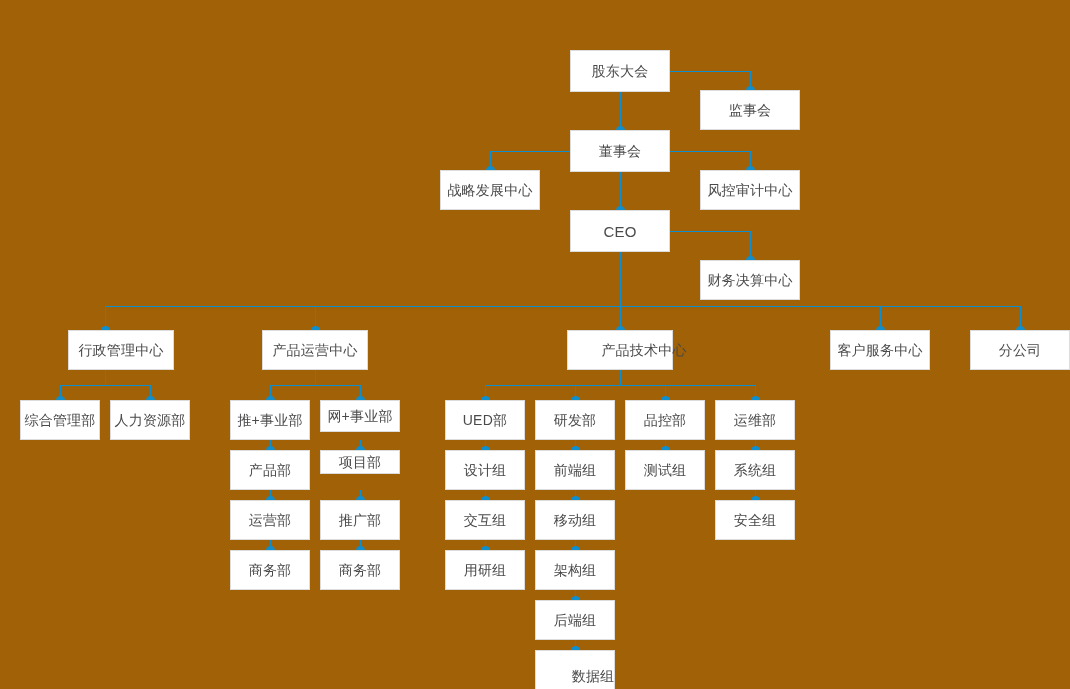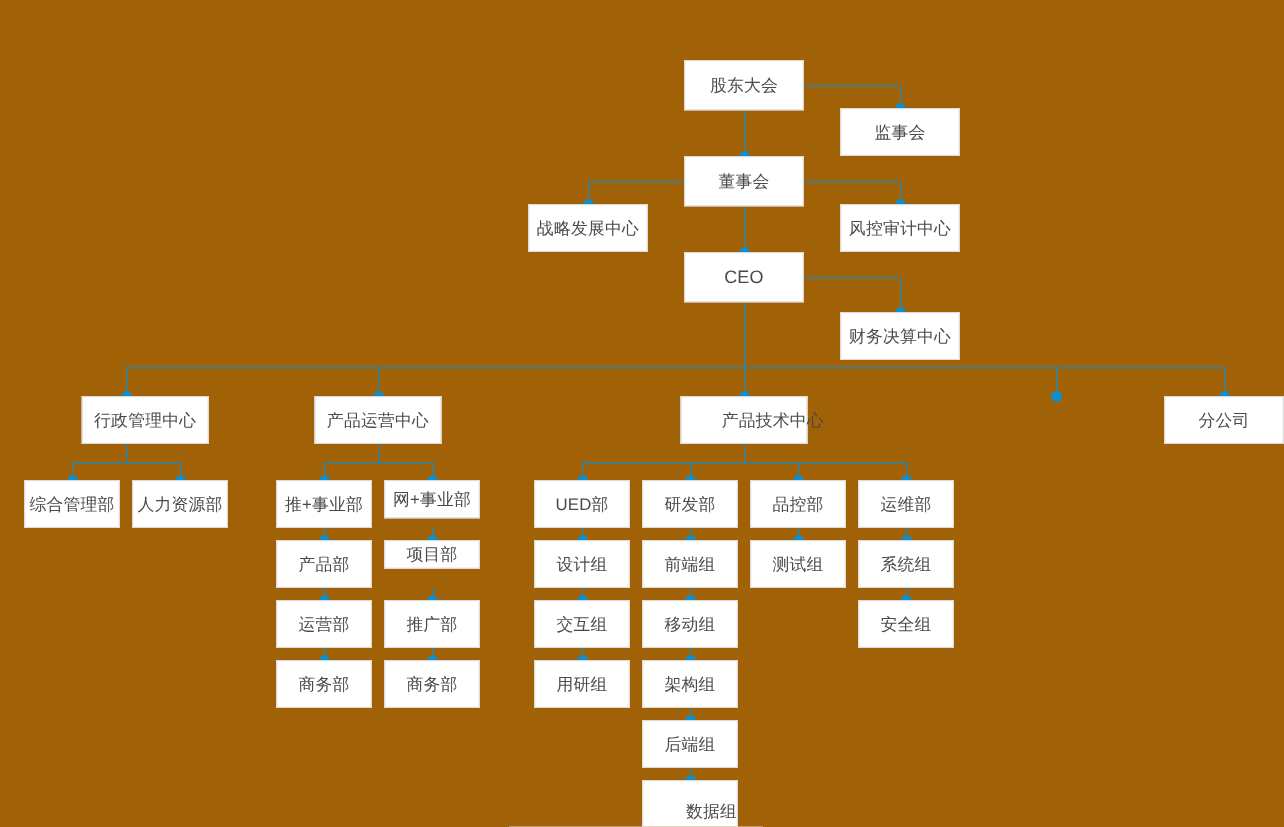--- a/index.html
+++ b/index.html
@@ -145,20 +145,21 @@
     <div class="node" style="left: 570px; top: 50px; width: 100px; height: 42px;">股东大会</div>
     <div class="node" style="left: 700px; top: 90px; width: 100px; height: 40px;">监事会</div>
     <div class="node" style="left: 570px; top: 130px; width: 100px; height: 42px;">董事会</div>
     <div class="node" style="left: 440px; top: 170px; width: 100px; height: 40px;">战略发展中心</div>
     <div class="node" style="left: 700px; top: 170px; width: 100px; height: 40px;">风控审计中心</div>
     <div class="node latin" style="left: 570px; top: 210px; width: 100px; height: 42px;">CEO</div>
     <div class="node" style="left: 700px; top: 260px; width: 100px; height: 40px;">财务决算中心</div>
     <div class="node" style="left: 52px; top: 330px; width: 106px; height: 40px; margin-left: 16px;">行政管理中心</div>
     <div class="node" style="left: 262px; top: 330px; width: 106px; height: 40px;">产品运营中心</div>
     <div class="node" style="left: 567px; top: 330px; width: 106px; height: 40px; padding-left: 48px;">产品技术中心</div>
+    <div class="node" style="left: 830px; top: 330px; width: 100px; height: 40px;">客户服务中心</div>
     <div class="node" style="left: 970px; top: 330px; width: 100px; height: 40px;">分公司</div>
     <div class="node" style="left: 20px; top: 400px; width: 80px; height: 40px; text-align: right;">综合管理部</div>
     <div class="node" style="left: 110px; top: 400px; width: 80px; height: 40px;">人力资源部</div>
     <div class="node" style="left: 230px; top: 400px; width: 80px; height: 40px;">推+事业部</div>
     <div class="node" style="left: 230px; top: 450px; width: 80px; height: 40px;">产品部</div>
     <div class="node" style="left: 230px; top: 500px; width: 80px; height: 40px;">运营部</div>
     <div class="node" style="left: 230px; top: 550px; width: 80px; height: 40px;">商务部</div>
     <div class="node" style="left: 320px; top: 400px; width: 80px; height: 32px;">网+事业部</div>
     <div class="node" style="left: 320px; top: 450px; width: 80px; height: 24px;">项目部</div>
     <div class="node" style="left: 320px; top: 500px; width: 80px; height: 40px;">推广部</div>

